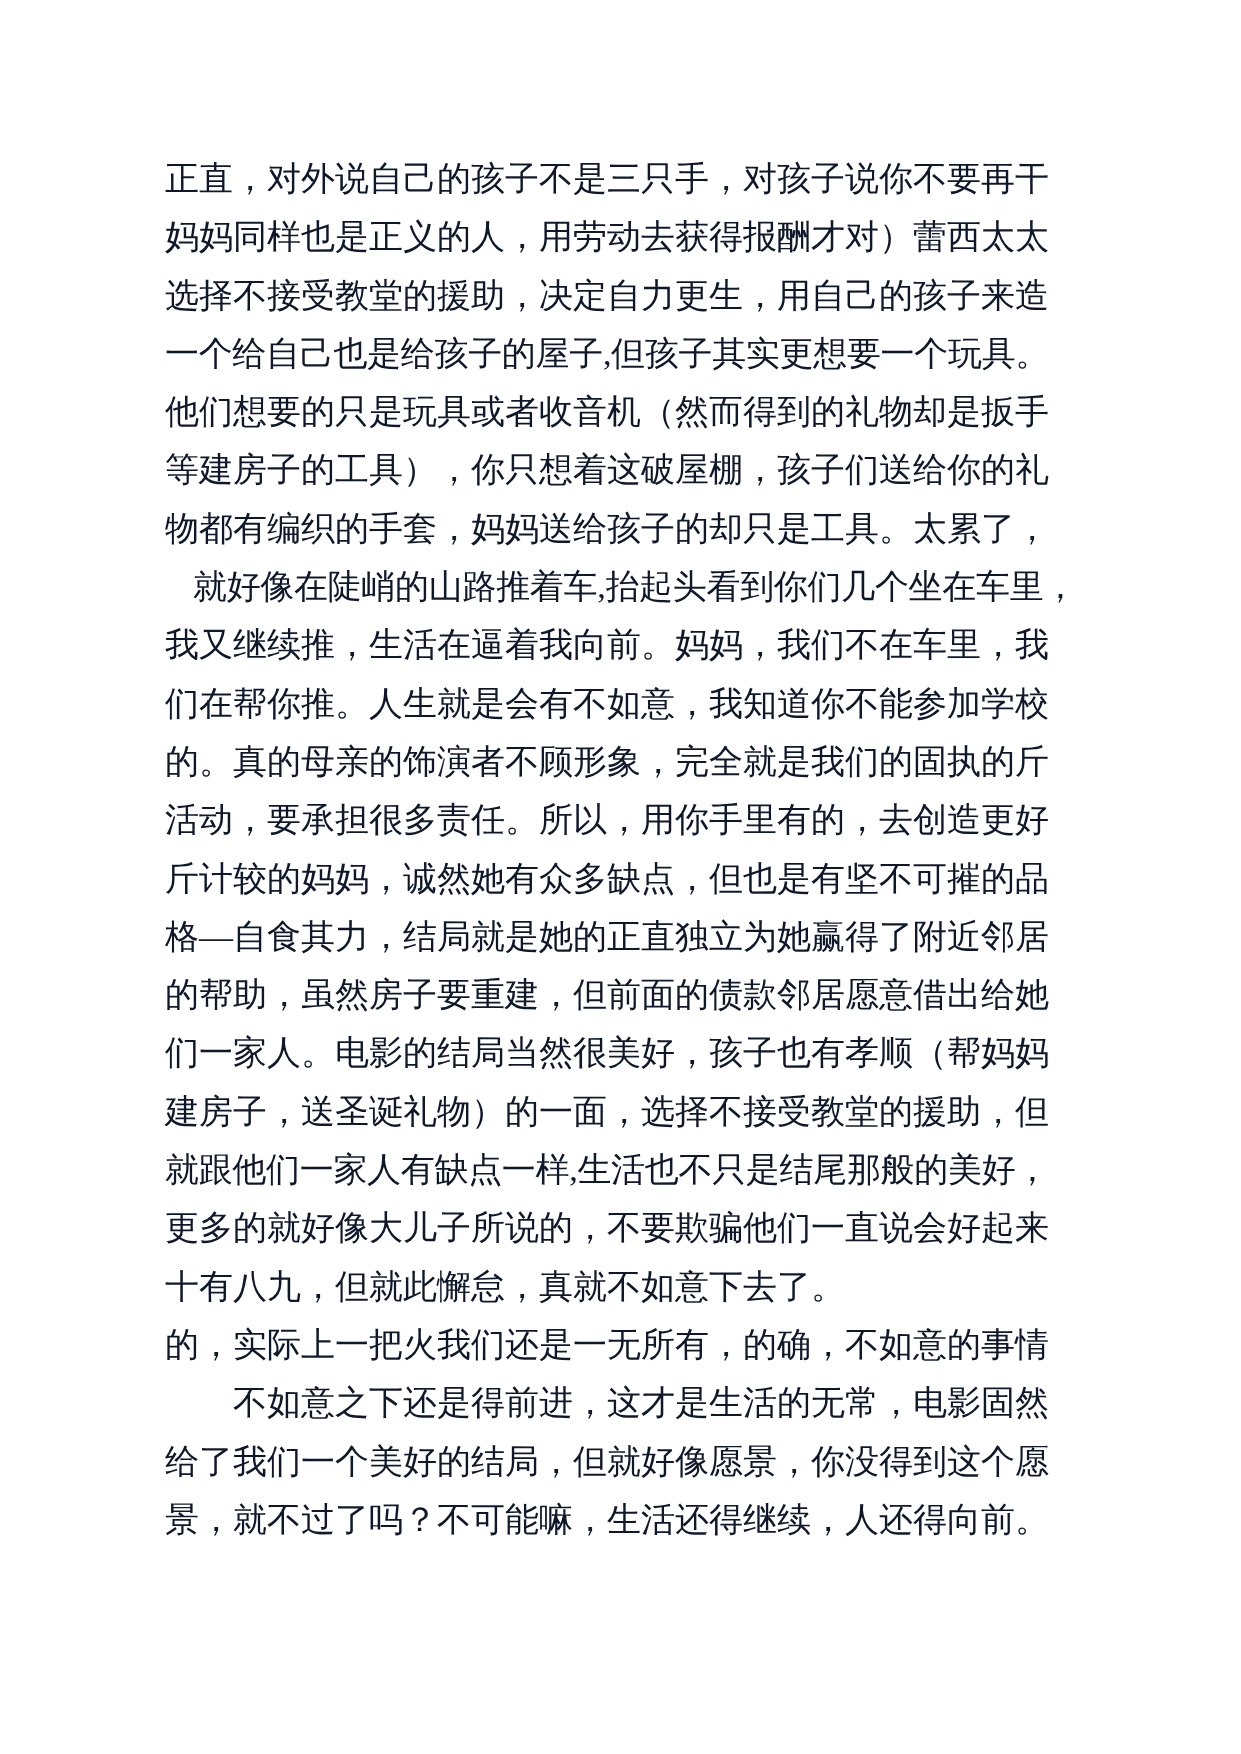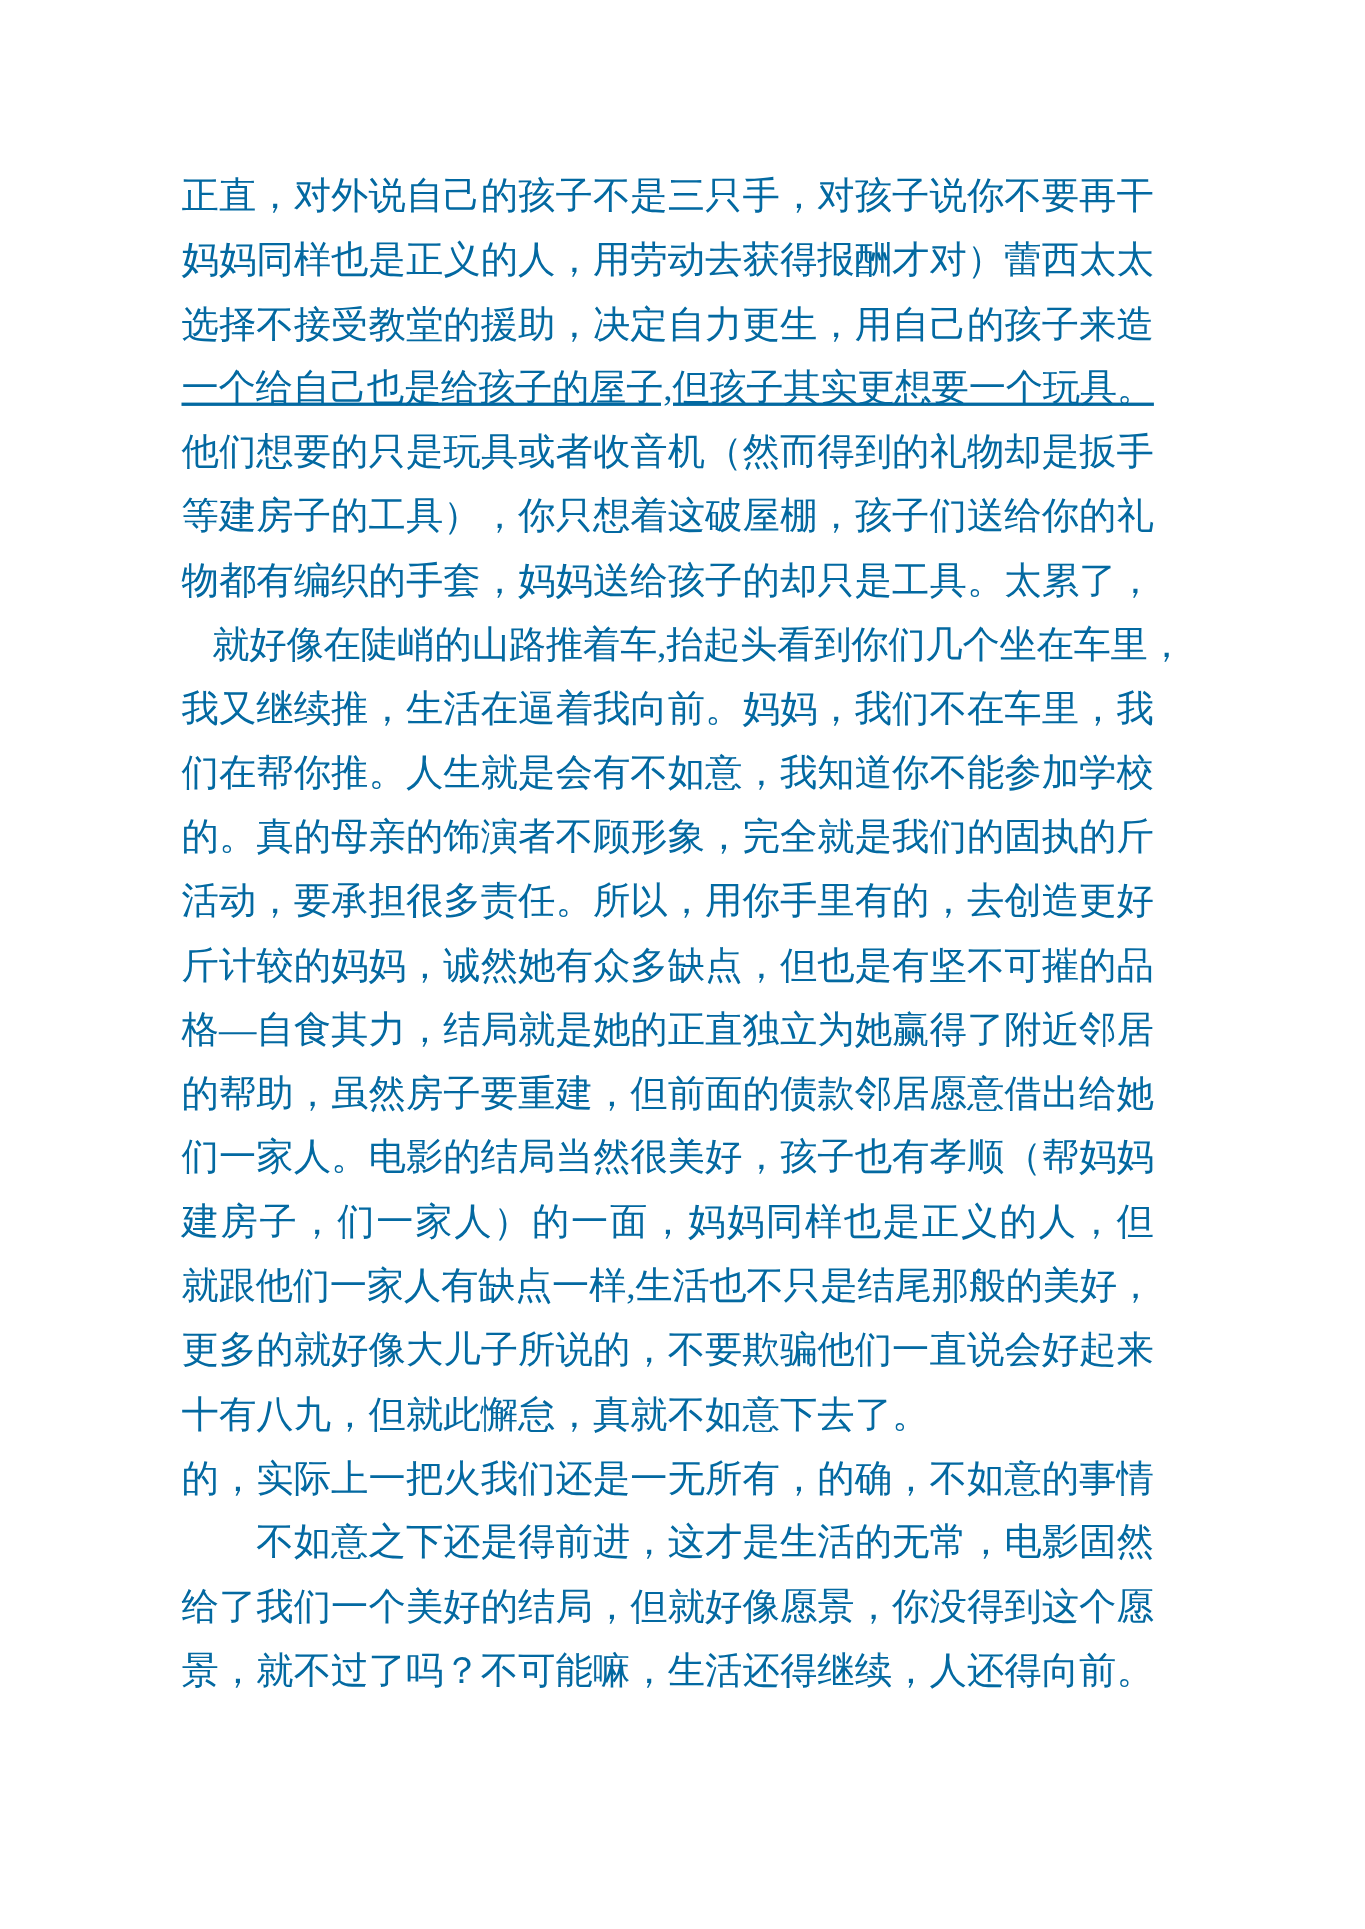--- a/index.html
+++ b/index.html
@@ -38,39 +38,39 @@
   }
   .line.last {
     text-align: left;
     text-align-last: left;
   }
 </style>
 </head>
 <body>
 
 <div class="page">
-  <div class="text-block" style="color: #0369a1;">
+  <div class="text-block" style="color: #0f172a;">
       <div class="paragraph">
         <div class="line">正直，对外说自己的孩子不是三只手，对孩子说你不要再干</div>
         <div class="line">妈妈同样也是正义的人，用劳动去获得报酬才对）蕾西太太</div>
         <div class="line">选择不接受教堂的援助，决定自力更生，用自己的孩子来造</div>
-        <div class="line" style="letter-spacing: -0.333333px; text-decoration: underline;">一个给自己也是给孩子的屋子,但孩子其实更想要一个玩具。</div>
+        <div class="line" style="letter-spacing: -0.333333px;">一个给自己也是给孩子的屋子,但孩子其实更想要一个玩具。</div>
         <div class="line">他们想要的只是玩具或者收音机（然而得到的礼物却是扳手</div>
         <div class="line">等建房子的工具），你只想着这破屋棚，孩子们送给你的礼</div>
         <div class="line">物都有编织的手套，妈妈送给孩子的却只是工具。太累了，</div>
         <div class="line" style="letter-spacing: -0.333333px; margin-left: 28px;">就好像在陡峭的山路推着车,抬起头看到你们几个坐在车里，</div>
         <div class="line">我又继续推，生活在逼着我向前。妈妈，我们不在车里，我</div>
         <div class="line">们在帮你推。人生就是会有不如意，我知道你不能参加学校</div>
         <div class="line">的。真的母亲的饰演者不顾形象，完全就是我们的固执的斤</div>
         <div class="line">活动，要承担很多责任。所以，用你手里有的，去创造更好</div>
         <div class="line">斤计较的妈妈，诚然她有众多缺点，但也是有坚不可摧的品</div>
         <div class="line">格—自食其力，结局就是她的正直独立为她赢得了附近邻居</div>
         <div class="line">的帮助，虽然房子要重建，但前面的债款邻居愿意借出给她</div>
         <div class="line">们一家人。电影的结局当然很美好，孩子也有孝顺（帮妈妈</div>
-        <div class="line">建房子，们一家人）的一面，妈妈同样也是正义的人，但</div>
+        <div class="line">建房子，送圣诞礼物）的一面，选择不接受教堂的援助，但</div>
         <div class="line" style="letter-spacing: -0.333333px;">就跟他们一家人有缺点一样,生活也不只是结尾那般的美好，</div>
         <div class="line">更多的就好像大儿子所说的，不要欺骗他们一直说会好起来</div>
         <div class="line last">十有八九，但就此懈怠，真就不如意下去了。</div>
         <div class="line">的，实际上一把火我们还是一无所有，的确，不如意的事情</div>
       </div>
       <div class="paragraph">
         <div class="line">　　不如意之下还是得前进，这才是生活的无常，电影固然</div>
         <div class="line">给了我们一个美好的结局，但就好像愿景，你没得到这个愿</div>
         <div class="line last">景，就不过了吗？不可能嘛，生活还得继续，人还得向前。</div>
       </div>

